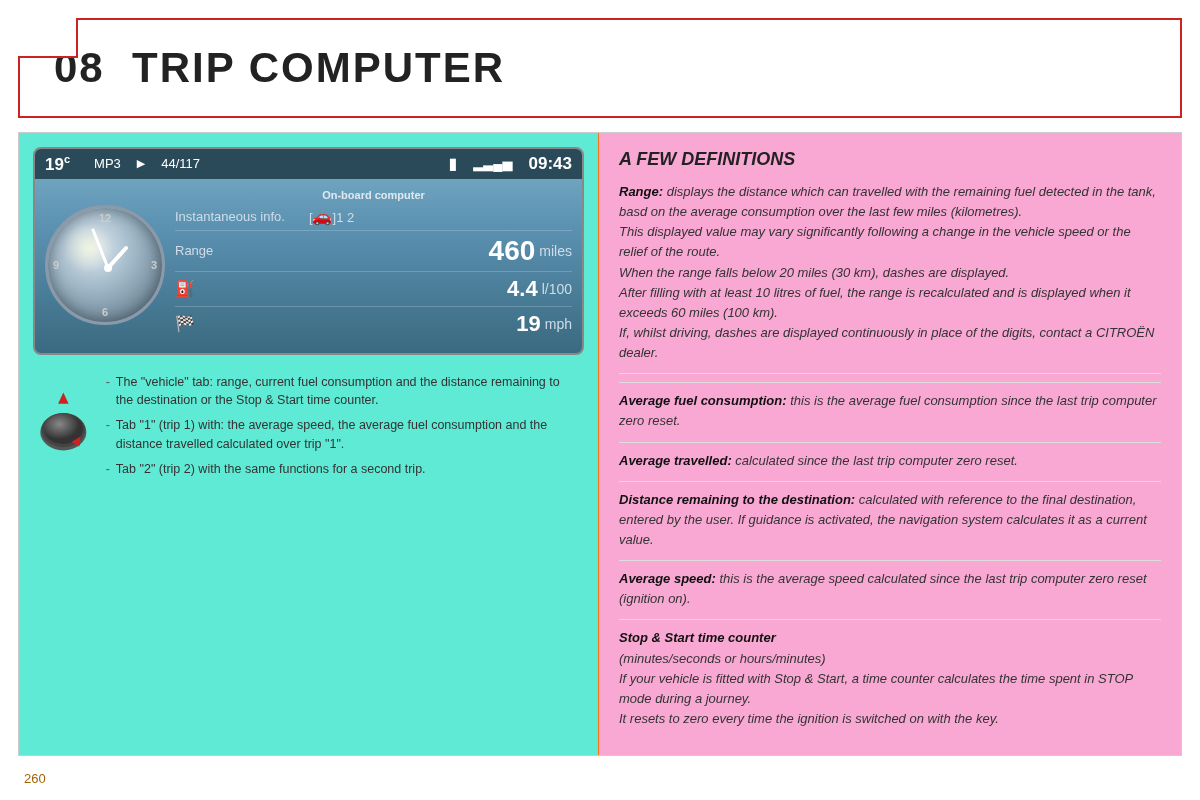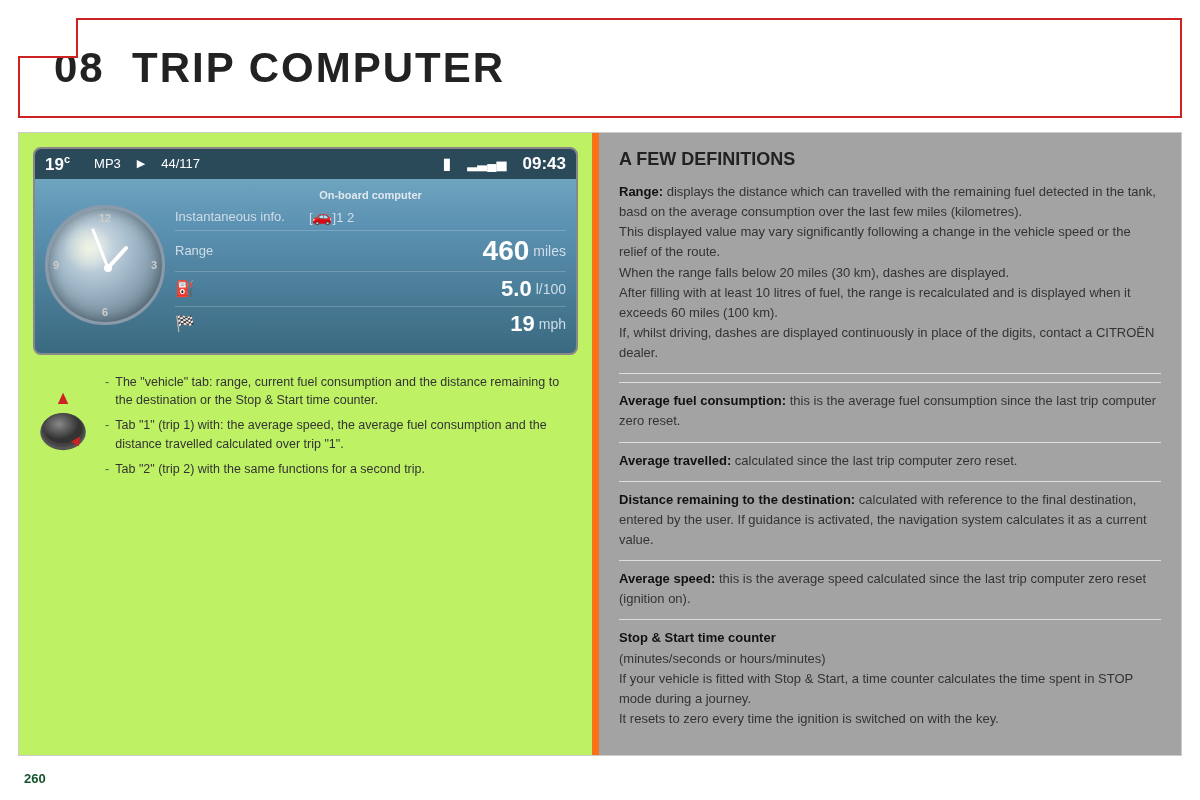--- a/index.html
+++ b/index.html
@@ -47,23 +47,23 @@
       display: flex;
       margin: 14px 18px 0 18px;
       gap: 0;
       border: 1px solid #ccc;
     }
 
     
     .left-panel {
       width: 580px;
       min-width: 580px;
-      border-right: 7px solid #f97316;
+      border-right: 1px solid #f97316;
       padding: 14px;
-      background: #bef264;
+      background: #5eead4;
     }
 
     
     .dashboard {
       background: linear-gradient(to bottom, #7ab0c8 0%, #5a90b0 40%, #3a6a80 100%);
       border-radius: 8px;
       border: 2px solid #888;
       padding: 0;
       overflow: hidden;
       margin-bottom: 18px;
@@ -216,21 +216,22 @@
     }
     .bullet-list li .dash-marker {
       flex-shrink: 0;
       color: #555;
     }
 
     
     .right-panel {
       flex: 1;
       padding: 16px 20px;
-      background: #a3a3a3;
+      background: #f9a8d4;
+      font-style: italic;
     }
     .definitions-title {
       font-size: 18px;
       font-weight: bold;
       color: #222;
       margin-bottom: 12px;
       border-bottom: none;
     }
     .def-block {
       margin-bottom: 10px;
@@ -247,22 +248,21 @@
       border-top: 1px solid #ddd;
       margin: 8px 0;
     }
 
     
     .page-number {
       position: absolute;
       bottom: 14px;
       left: 24px;
       font-size: 13px;
-      color: #14532d;
-      font-weight: bold;
+      color: #a16207;
     }
   </style>
 </head>
 <body>
 
 <div class="header-section">
   <div class="header-notch"></div>
   <h1 class="header-title">
     <span>08</span>&nbsp;&nbsp;<span>TRIP COMPUTER</span>
   </h1>
@@ -317,21 +317,21 @@
           <div class="info-row">
             <span class="info-label">Range</span>
             <span class="info-value-large">460</span>
             <span class="info-value-unit">miles</span>
           </div>
 
           <hr class="row-divider">
 
           <div class="info-row-small">
             <span class="info-icon">⛽</span>
-            <span class="info-value-med">5.0</span>
+            <span class="info-value-med">4.4</span>
             <span class="info-value-unit">l/100</span>
           </div>
 
           <hr class="row-divider">
 
           <div class="info-row-small">
             <span class="info-icon">🏁</span>
             <span class="info-value-med">19</span>
             <span class="info-value-unit">mph</span>
           </div>

